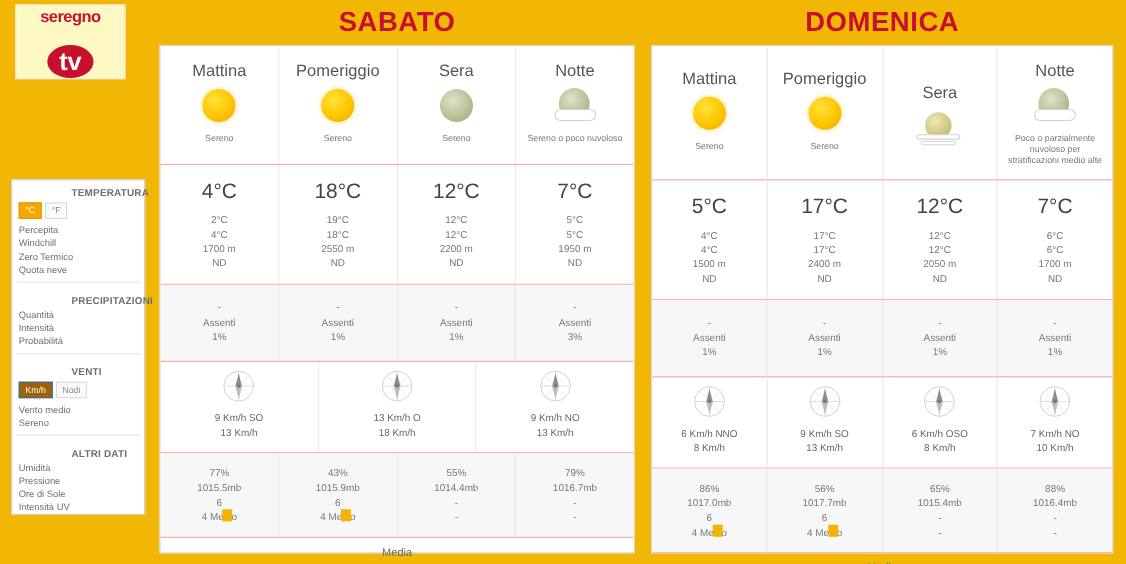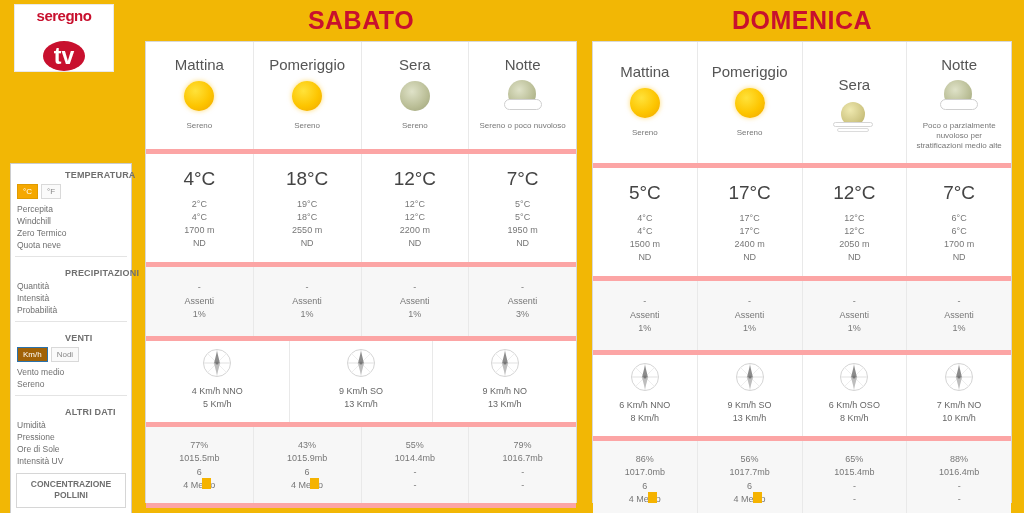--- a/index.html
+++ b/index.html
@@ -7,21 +7,21 @@
   body {
     width:1024px; height:513px;
     background:#f2b705;
     font-family:"Liberation Sans", sans-serif;
     overflow:hidden;
     position:relative;
   }
   
   .logo {
     position:absolute; left:14px; top:4px; width:100px; height:68px;
-    background:#ffffff; border:1px solid #e9e9e9;
+    background:#fef9c3; border:1px solid #e9e9e9;
     display:flex; flex-direction:column; align-items:center; justify-content:flex-start;
   }
   .logo-word {
     font-size:15px; font-weight:bold; color:#c8102e; letter-spacing:-0.5px;
     margin-top:2px; font-family:"Liberation Sans", sans-serif;
   }
   .logo-circle {
     width:42px; height:42px; border-radius:50%;
     background:#c8102e; color:#fff; display:flex; align-items:center; justify-content:center;
     font-size:23px; font-weight:bold; margin-top:17px;
@@ -35,21 +35,21 @@
   #title-sun { left:592px; width:420px; }
 
   
   .panel {
     position:absolute; top:41px; background:#ffffff;
     border:1px solid #d8d8d8;
   }
   #panel-sat { left:145px; width:432px; height:462px; }
   #panel-sun { left:592px; width:420px; height:462px; }
 
-  .band { display:flex; width:100%; border-bottom:5px solid #fca5a5; }
+  .band { display:flex; width:100%; border-bottom:1px solid #fca5a5; }
   .band.alt { background:#f7f7f7; }
   .cell {
     flex:1; border-right:1px solid #e9e9e9; text-align:center;
     display:flex; flex-direction:column; align-items:center; justify-content:center;
     padding:4px 2px;
   }
   .cell:last-child { border-right:none; }
 
   .hdr-name { font-size:15px; color:#555; padding-top:10px; }
   .icon-wrap { height:46px; display:flex; align-items:center; justify-content:center; }
@@ -239,38 +239,38 @@
             <circle cx="20" cy="20" r="15" fill="#ffffff" stroke="#cfcfcf" stroke-width="1"></circle>
             <line x1="20" y1="5" x2="20" y2="35" stroke="#dedede" stroke-width="1"></line>
             <line x1="5" y1="20" x2="35" y2="20" stroke="#dedede" stroke-width="1"></line>
             <line x1="9.5" y1="9.5" x2="30.5" y2="30.5" stroke="#ececec" stroke-width="1"></line>
             <line x1="30.5" y1="9.5" x2="9.5" y2="30.5" stroke="#ececec" stroke-width="1"></line>
             <polygon points="20,7 16.5,21 23.5,21" fill="#8c8c8c"></polygon>
             <polygon points="20,33 16.5,20 23.5,20" fill="#bdbdbd"></polygon>
             <circle cx="20" cy="20" r="1.8" fill="#777"></circle>
           </svg></span>
         <div class="wind-txt">
-          <div>4 Km/h  NNO</div>
-          <div>5 Km/h</div>
-        </div>
-      </div>
-      <div class="cell">
-        <span><svg class="compass" viewBox="0 0 40 40">
-            <circle cx="20" cy="20" r="15" fill="#ffffff" stroke="#cfcfcf" stroke-width="1"></circle>
-            <line x1="20" y1="5" x2="20" y2="35" stroke="#dedede" stroke-width="1"></line>
-            <line x1="5" y1="20" x2="35" y2="20" stroke="#dedede" stroke-width="1"></line>
-            <line x1="9.5" y1="9.5" x2="30.5" y2="30.5" stroke="#ececec" stroke-width="1"></line>
-            <line x1="30.5" y1="9.5" x2="9.5" y2="30.5" stroke="#ececec" stroke-width="1"></line>
-            <polygon points="20,7 16.5,21 23.5,21" fill="#8c8c8c"></polygon>
-            <polygon points="20,33 16.5,20 23.5,20" fill="#bdbdbd"></polygon>
-            <circle cx="20" cy="20" r="1.8" fill="#777"></circle>
-          </svg></span>
-        <div class="wind-txt">
           <div>9 Km/h  SO</div>
           <div>13 Km/h</div>
+        </div>
+      </div>
+      <div class="cell">
+        <span><svg class="compass" viewBox="0 0 40 40">
+            <circle cx="20" cy="20" r="15" fill="#ffffff" stroke="#cfcfcf" stroke-width="1"></circle>
+            <line x1="20" y1="5" x2="20" y2="35" stroke="#dedede" stroke-width="1"></line>
+            <line x1="5" y1="20" x2="35" y2="20" stroke="#dedede" stroke-width="1"></line>
+            <line x1="9.5" y1="9.5" x2="30.5" y2="30.5" stroke="#ececec" stroke-width="1"></line>
+            <line x1="30.5" y1="9.5" x2="9.5" y2="30.5" stroke="#ececec" stroke-width="1"></line>
+            <polygon points="20,7 16.5,21 23.5,21" fill="#8c8c8c"></polygon>
+            <polygon points="20,33 16.5,20 23.5,20" fill="#bdbdbd"></polygon>
+            <circle cx="20" cy="20" r="1.8" fill="#777"></circle>
+          </svg></span>
+        <div class="wind-txt">
+          <div>13 Km/h  O</div>
+          <div>18 Km/h</div>
         </div>
       </div>
       <div class="cell">
         <span><svg class="compass" viewBox="0 0 40 40">
             <circle cx="20" cy="20" r="15" fill="#ffffff" stroke="#cfcfcf" stroke-width="1"></circle>
             <line x1="20" y1="5" x2="20" y2="35" stroke="#dedede" stroke-width="1"></line>
             <line x1="5" y1="20" x2="35" y2="20" stroke="#dedede" stroke-width="1"></line>
             <line x1="9.5" y1="9.5" x2="30.5" y2="30.5" stroke="#ececec" stroke-width="1"></line>
             <line x1="30.5" y1="9.5" x2="9.5" y2="30.5" stroke="#ececec" stroke-width="1"></line>
             <polygon points="20,7 16.5,21 23.5,21" fill="#8c8c8c"></polygon>
@@ -553,14 +553,13 @@
       <span class="unit">Nodi</span>
     </div>
     <div class="sb-item">Vento medio</div>
     <div class="sb-item">Sereno</div>
     <div class="sb-div"></div>
     <div class="sb-sec-title">ALTRI DATI</div>
     <div class="sb-item">Umidità</div>
     <div class="sb-item">Pressione</div>
     <div class="sb-item">Ore di Sole</div>
     <div class="sb-item">Intensità UV</div>
-    <div class="sb-pollen">CONCENTRAZIONE POLLINI</div>
   </div>
 
 </body></html>

